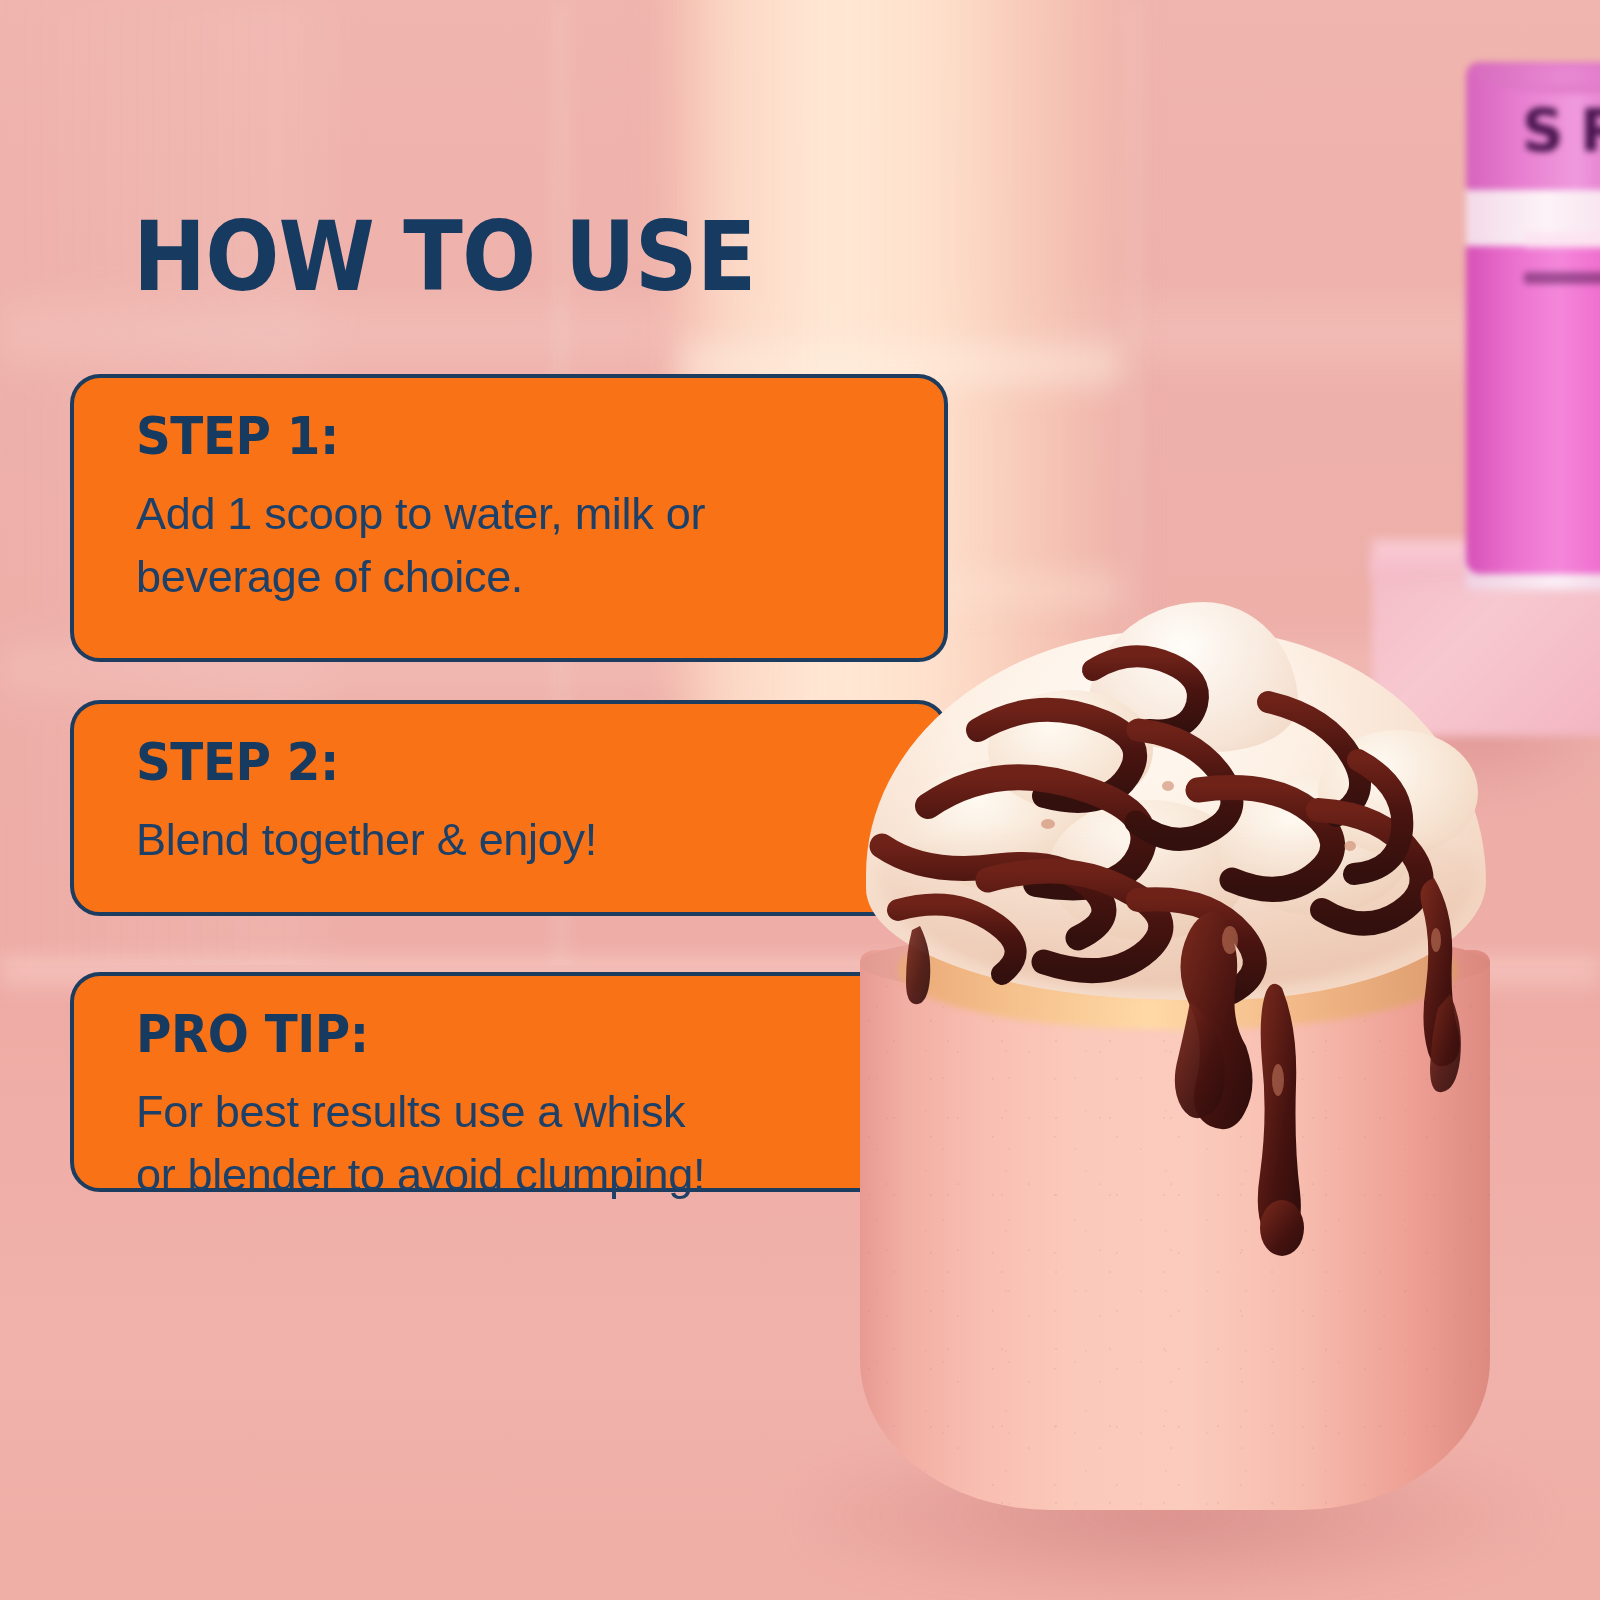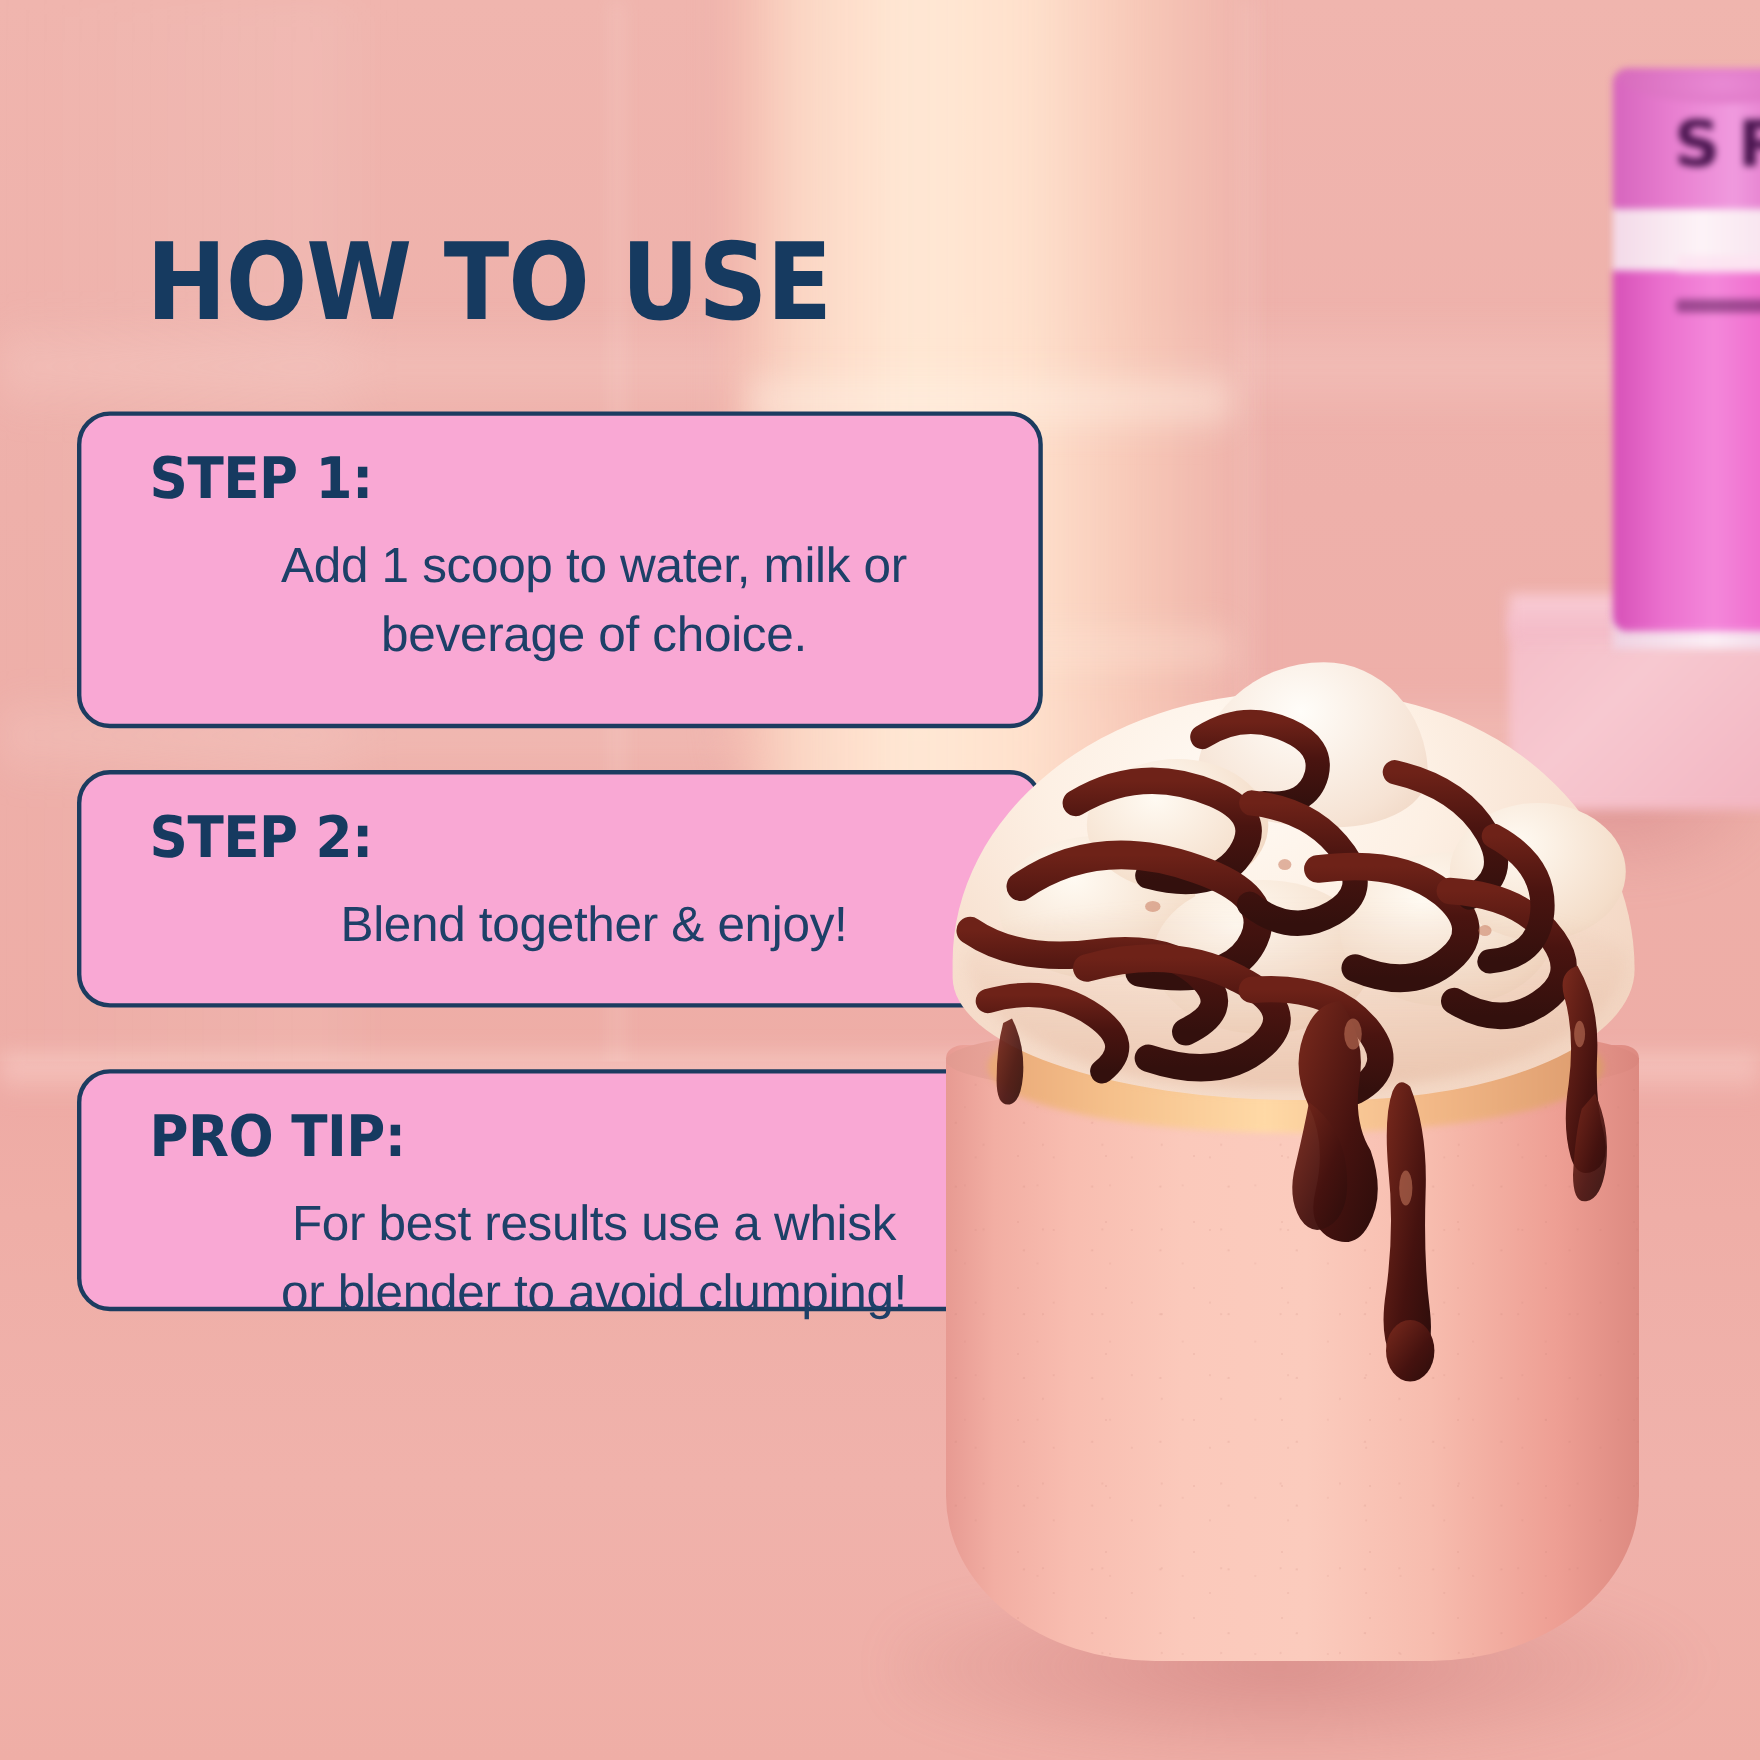--- a/index.html
+++ b/index.html
@@ -210,21 +210,21 @@
     font-size:97px;
     line-height:100px;
     letter-spacing:-1px;
     transform:scaleX(.90);
     transform-origin:left center;
     white-space:nowrap;
   }
 
   .card{
     position:absolute;
-    background:#f9a8d4;
+    background:#f97316;
     border:4px solid #1c3c60;
     border-radius:30px;
     padding:30px 0 30px 62px;
   }
   .card-1{ left:70px; top:374px; width:878px; height:288px; }
   .card-2{ left:70px; top:700px; width:878px; height:216px; }
   .card-3{ left:70px; top:972px; width:878px; height:220px; }
 
   .card h3{
     font-family:"DejaVu Sans", sans-serif;
@@ -238,21 +238,20 @@
     margin-bottom:18px;
   }
   .card p{
     font-family:"Liberation Sans", sans-serif;
     font-weight:400;
     font-size:45px;
     line-height:63px;
     color:#1d4068;
     letter-spacing:-.3px;
     white-space:pre-line;
-    text-align:center;
   }
 
   
   #mug{ z-index:5; }
   #overlay{ z-index:3; }
   #scene{ z-index:1; }
   #chunks{ z-index:6; }
 </style>
 </head>
 <body>

